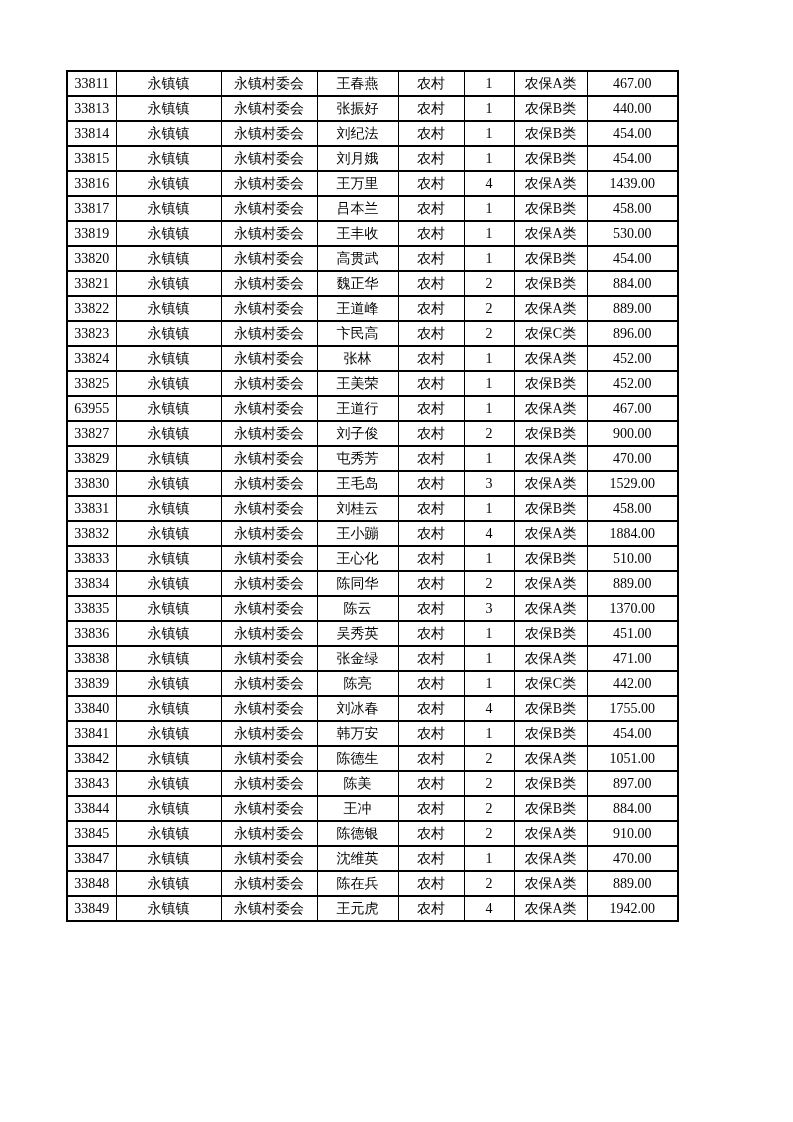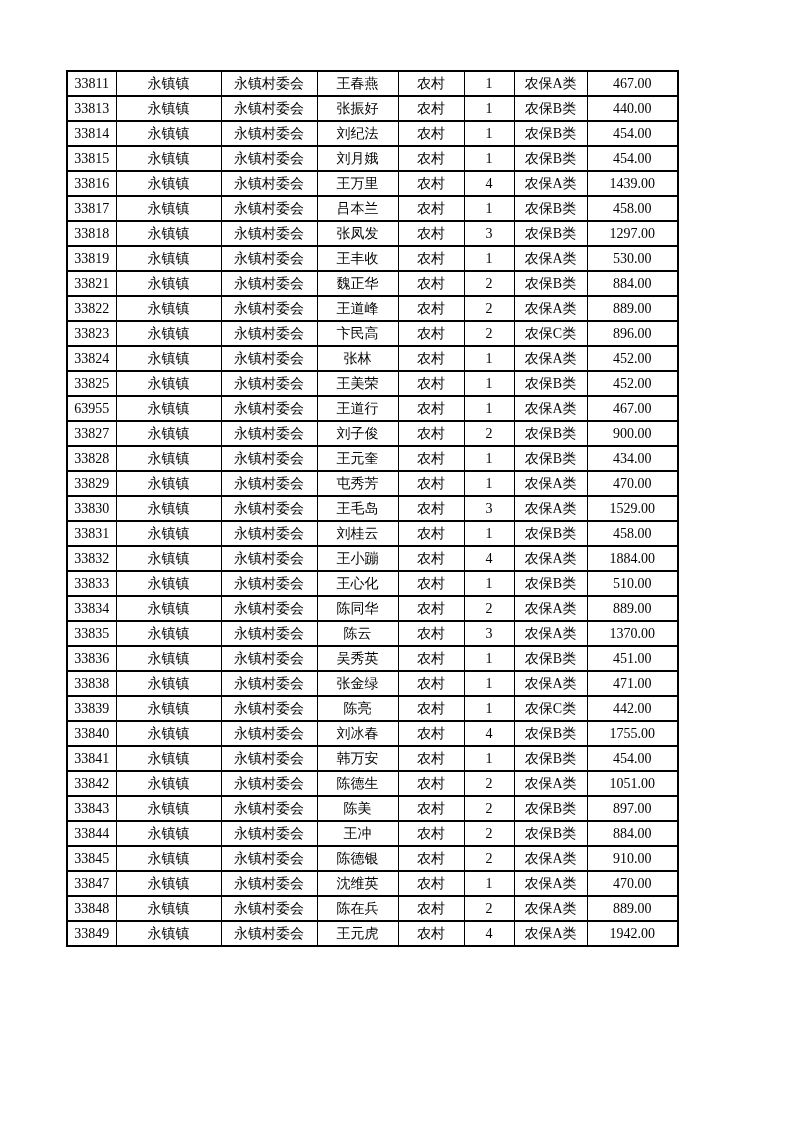--- a/index.html
+++ b/index.html
@@ -123,38 +123,38 @@
           <td>33817</td>
           <td>永镇镇</td>
           <td>永镇村委会</td>
           <td>吕本兰</td>
           <td>农村</td>
           <td>1</td>
           <td>农保B类</td>
           <td>458.00</td>
         </tr>
         <tr>
-          <td>33818</td>
-          <td>永镇镇</td>
-          <td>永镇村委会</td>
-          <td>张凤发</td>
-          <td>农村</td>
-          <td>3</td>
-          <td>农保B类</td>
-          <td>1297.00</td>
-        </tr>
-        <tr>
           <td>33819</td>
           <td>永镇镇</td>
           <td>永镇村委会</td>
           <td>王丰收</td>
           <td>农村</td>
           <td>1</td>
           <td>农保A类</td>
           <td>530.00</td>
+        </tr>
+        <tr>
+          <td>33820</td>
+          <td>永镇镇</td>
+          <td>永镇村委会</td>
+          <td>高贯武</td>
+          <td>农村</td>
+          <td>1</td>
+          <td>农保B类</td>
+          <td>454.00</td>
         </tr>
         <tr>
           <td>33821</td>
           <td>永镇镇</td>
           <td>永镇村委会</td>
           <td>魏正华</td>
           <td>农村</td>
           <td>2</td>
           <td>农保B类</td>
           <td>884.00</td>
@@ -211,30 +211,20 @@
         </tr>
         <tr>
           <td>33827</td>
           <td>永镇镇</td>
           <td>永镇村委会</td>
           <td>刘子俊</td>
           <td>农村</td>
           <td>2</td>
           <td>农保B类</td>
           <td>900.00</td>
-        </tr>
-        <tr>
-          <td>33828</td>
-          <td>永镇镇</td>
-          <td>永镇村委会</td>
-          <td>王元奎</td>
-          <td>农村</td>
-          <td>1</td>
-          <td>农保B类</td>
-          <td>434.00</td>
         </tr>
         <tr>
           <td>33829</td>
           <td>永镇镇</td>
           <td>永镇村委会</td>
           <td>屯秀芳</td>
           <td>农村</td>
           <td>1</td>
           <td>农保A类</td>
           <td>470.00</td>

